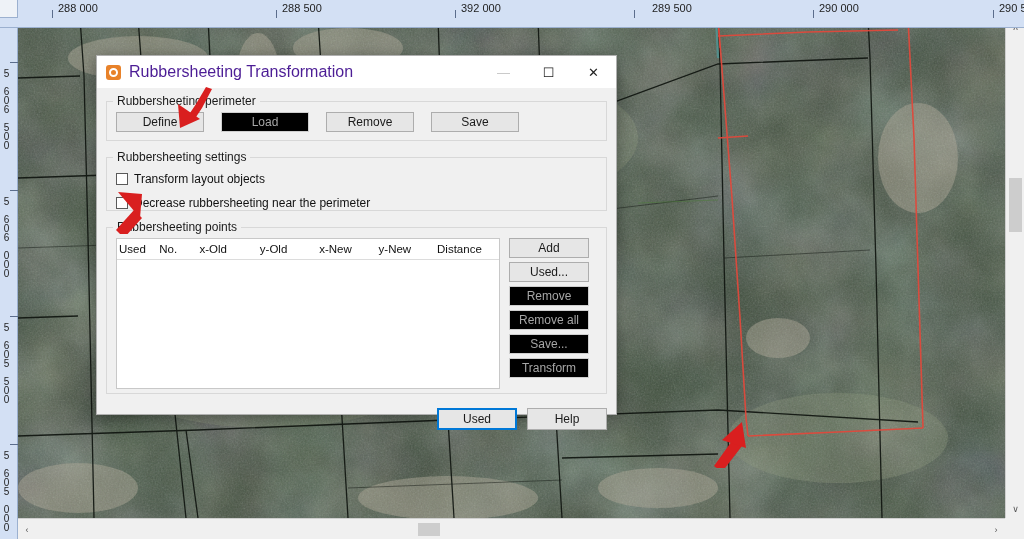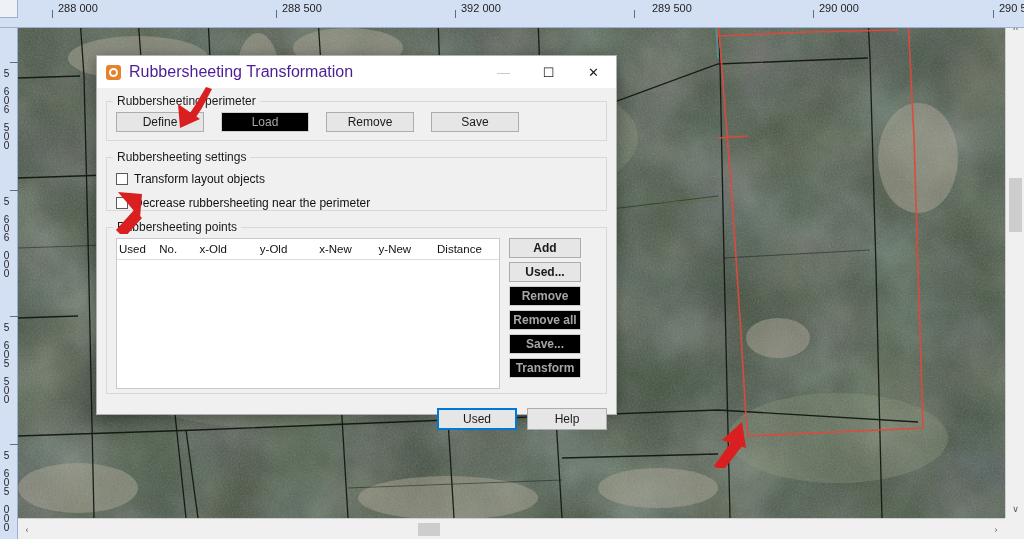--- a/index.html
+++ b/index.html
@@ -136,21 +136,21 @@
 
   .points-body{display:flex;gap:9px;align-items:flex-start;}
   .table-wrap{
     flex:1;background:#ffffff;border:1px solid #c8c8c8;height:151px;box-sizing:border-box;
     overflow:hidden;
   }
   .thead{display:flex;border-bottom:1px solid #dcdcdc;height:20px;align-items:center;background:#ffffff;}
   .th{font-size:11.5px;color:#111;padding-left:2px;box-sizing:border-box;white-space:nowrap;}
 
   .side-btns{display:flex;flex-direction:column;gap:4px;width:88px;}
-  .side-btns .btn{width:72px;height:20px;font-weight:bold;}
+  .side-btns .btn{width:80px;height:20px;}
 
   .footer{display:flex;justify-content:flex-end;gap:10px;margin-top:14px;padding-bottom:10px;}
   .footer .btn{width:80px;height:22px;}
 
   
   .arrow{position:absolute;z-index:40;pointer-events:none;}
 </style>
 </head>
 <body>
 

